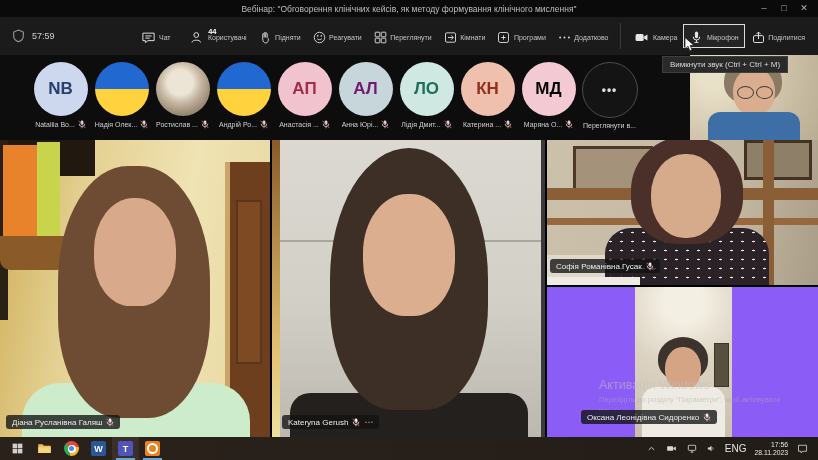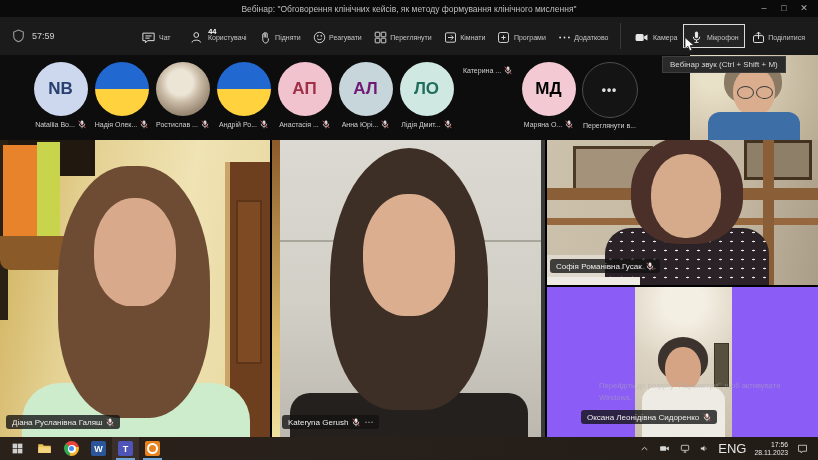--- a/index.html
+++ b/index.html
@@ -135,21 +135,21 @@
   .ico-sq{width:15px;height:15px;border-radius:2px;display:flex;align-items:center;justify-content:center;
           color:#fff;font-weight:bold;font-size:9px}
   .chrome{width:15px;height:15px;border-radius:50%;position:relative;
           background:conic-gradient(from -45deg,#e8453c 0 120deg,#f7b529 0 240deg,#36a852 0 360deg)}
   .chrome i{position:absolute;left:3.5px;top:3.5px;width:8px;height:8px;border-radius:50%;
             background:#fff;display:block}
   .chrome i b{position:absolute;left:1.5px;top:1.5px;width:5px;height:5px;border-radius:50%;
               background:#4a8af4;display:block}
   .orange-ring{width:7px;height:7px;border:2px solid #fff;border-radius:50%}
   .tray{margin-left:auto;display:flex;align-items:center;gap:8px;padding-right:9px;height:100%}
-  .tray-txt{font-size:13px;color:#e6e6e6}
+  .tray-txt{font-size:10px;color:#e6e6e6}
   .clock{text-align:right;font-size:6.8px;color:#e6e6e6;line-height:8px}
 </style>
 </head>
 <body>
 
 <div id="app">
 
   <div class="titlebar">
     <span class="t">Вебінар: "Обговорення клінічних кейсів, як методу формування клінічного мислення"</span>
     <div class="win-controls">
@@ -376,20 +376,23 @@
           <span class="p-name">Лідія Дмит...</span>
           <svg width="8" height="9" viewBox="0 0 10 11">
             <rect x="3.2" y="0.6" width="3.6" height="5.6" rx="1.8" fill="#d6d6d6"></rect>
             <path d="M1.5,4.6 a3.5,3.5 0 0 0 7,0 M5,8.6 v1.6" stroke="#d6d6d6" stroke-width="1" fill="none"></path>
             <path d="M0.8,0.8 L9.2,10" stroke="#d06060" stroke-width="1.2"></path>
           </svg>
         </div>
     </div>
 
     <div class="p-item">
+      <div class="avatar" style="background: rgb(239, 192, 173);">
+          <span style="color: rgb(147, 48, 28);">КН</span>
+        </div>
       <div class="p-name-row">
           <span class="p-name">Катерина ...</span>
           <svg width="8" height="9" viewBox="0 0 10 11">
             <rect x="3.2" y="0.6" width="3.6" height="5.6" rx="1.8" fill="#d6d6d6"></rect>
             <path d="M1.5,4.6 a3.5,3.5 0 0 0 7,0 M5,8.6 v1.6" stroke="#d6d6d6" stroke-width="1" fill="none"></path>
             <path d="M0.8,0.8 L9.2,10" stroke="#d06060" stroke-width="1.2"></path>
           </svg>
         </div>
     </div>
 
@@ -513,25 +516,26 @@
         <svg width="8" height="9" viewBox="0 0 10 11">
             <rect x="3.2" y="0.6" width="3.6" height="5.6" rx="1.8" fill="#eee"></rect>
             <path d="M1.5,4.6 a3.5,3.5 0 0 0 7,0 M5,8.6 v1.6" stroke="#eee" stroke-width="1" fill="none"></path>
             <path d="M0.8,0.8 L9.2,10" stroke="#d06060" stroke-width="1.2"></path>
           </svg>
       </div>
     </div>
   </div>
 
   <div class="watermark">
+    <div class="wm-title">Активація Windows</div>
     <div class="wm-line">Перейдіть до розділу "Параметри", щоб активувати</div>
     <div class="wm-line">Windows.</div>
   </div>
 
-  <div class="tooltip">Вебінар звук (Ctrl + Shift + M)</div>
+  <div class="tooltip">Вимкнути звук (Ctrl + Ctrl + M)</div>
 
   <svg class="cursor" width="11" height="15" viewBox="0 0 11 15">
     <path d="M1,0.5 L1,12 L4,9.3 L5.8,13.8 L8,12.9 L6.2,8.6 L10,8.4 Z" fill="#fff" stroke="#222" stroke-width="0.8"></path>
   </svg>
 
   <div class="taskbar">
     <div class="tb-apps">
       <div class="app-ico">
         <svg width="13" height="13" viewBox="0 0 24 24">
             <rect x="3" y="3" width="8.4" height="8.4" fill="#cfcfcf"></rect>

